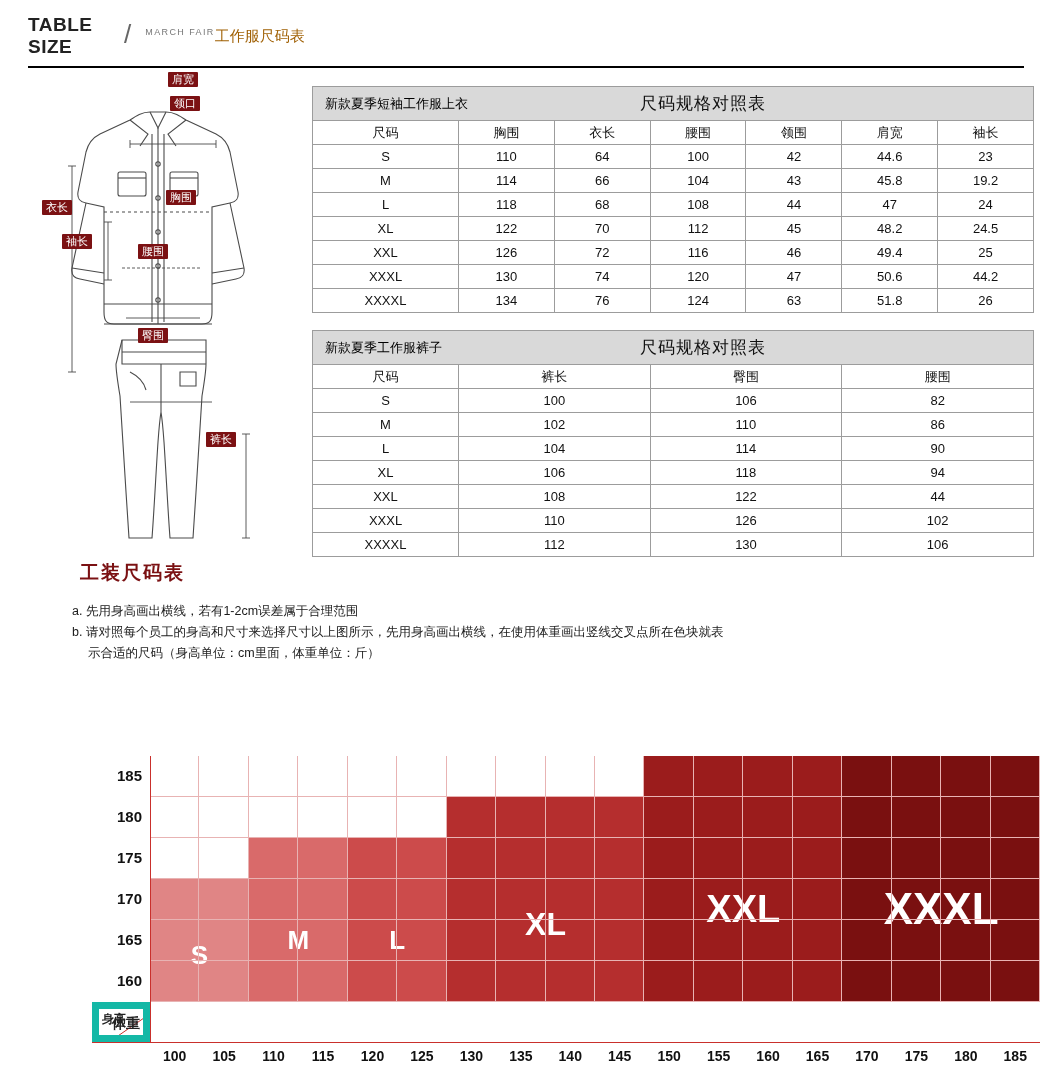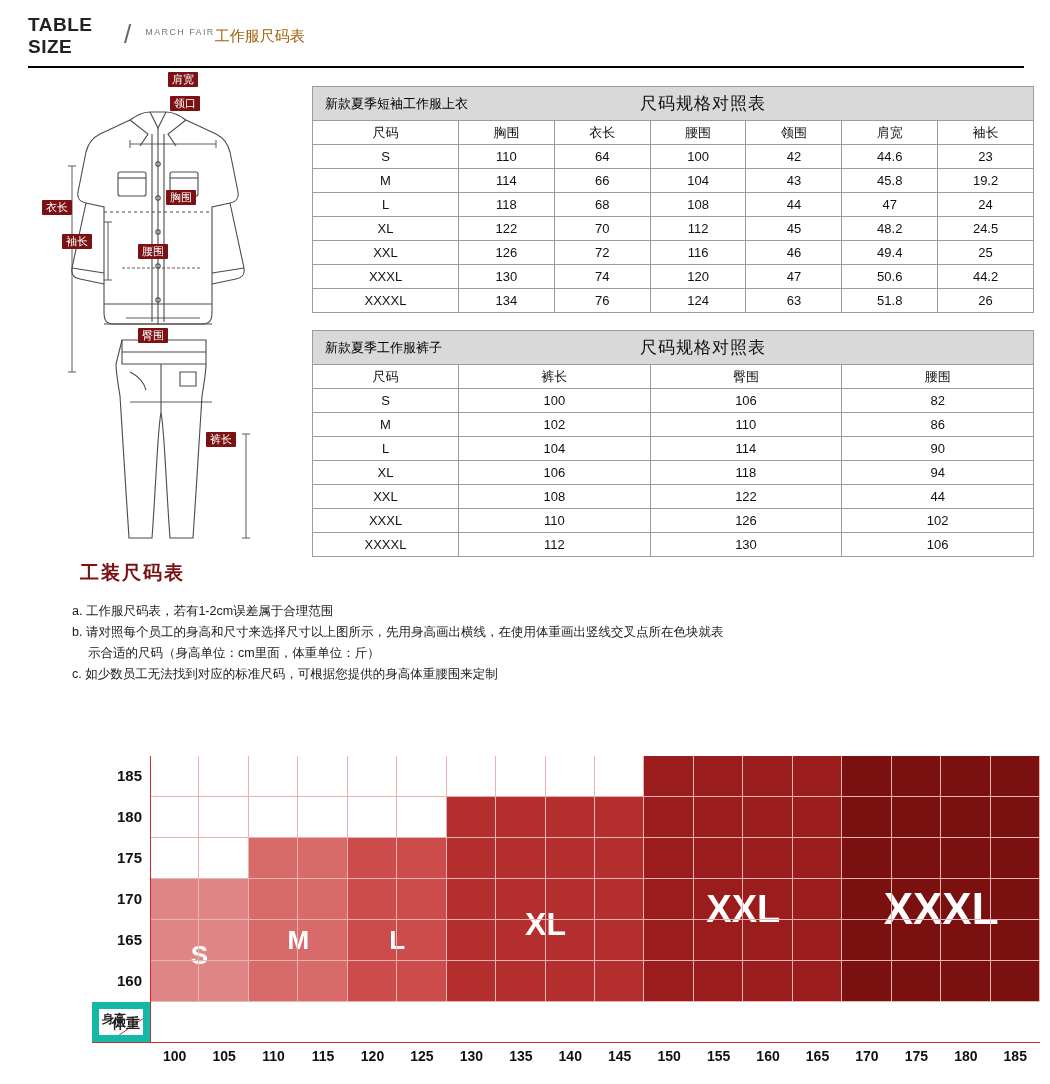--- a/index.html
+++ b/index.html
@@ -207,24 +207,23 @@
   <div class="tag" style="left:12px;  top:128px;">衣长</div>
   <div class="tag" style="left:32px;  top:162px;">袖长</div>
   <div class="tag" style="left:108px; top:172px;">腰围</div>
   <div class="tag" style="left:108px; top:256px;">臀围</div>
   <div class="tag" style="left:176px; top:360px;">裤长</div>
 </div>
 
 <div class="title-cn">工装尺码表</div>
 
 <div class="notes">
-  <p>a. 工作服尺码表，若有1-2cm误差属于合理范围</p>
+  <p>a. 先用身高画出横线，若有1-2cm误差属于合理范围</p>
   <p>b. 请对照每个员工的身高和尺寸来选择尺寸以上图所示，先用身高画出横线，在使用体重画出竖线交叉点所在色块就表</p>
   <p class="indent">示合适的尺码（身高单位：cm里面，体重单位：斤）</p>
-  <p>c. 如少数员工无法找到对应的标准尺码，可根据您提供的身高体重腰围来定制</p>
 </div>
 
 <div class="tbl-wrap tbl-top">
   <div class="tbl-head">
     <div class="sub">新款夏季短袖工作服上衣</div>
     <div class="main"><span>尺码规格对照表</span></div>
   </div>
   <table class="size">
     <colgroup>
       <col style="width:146px">

